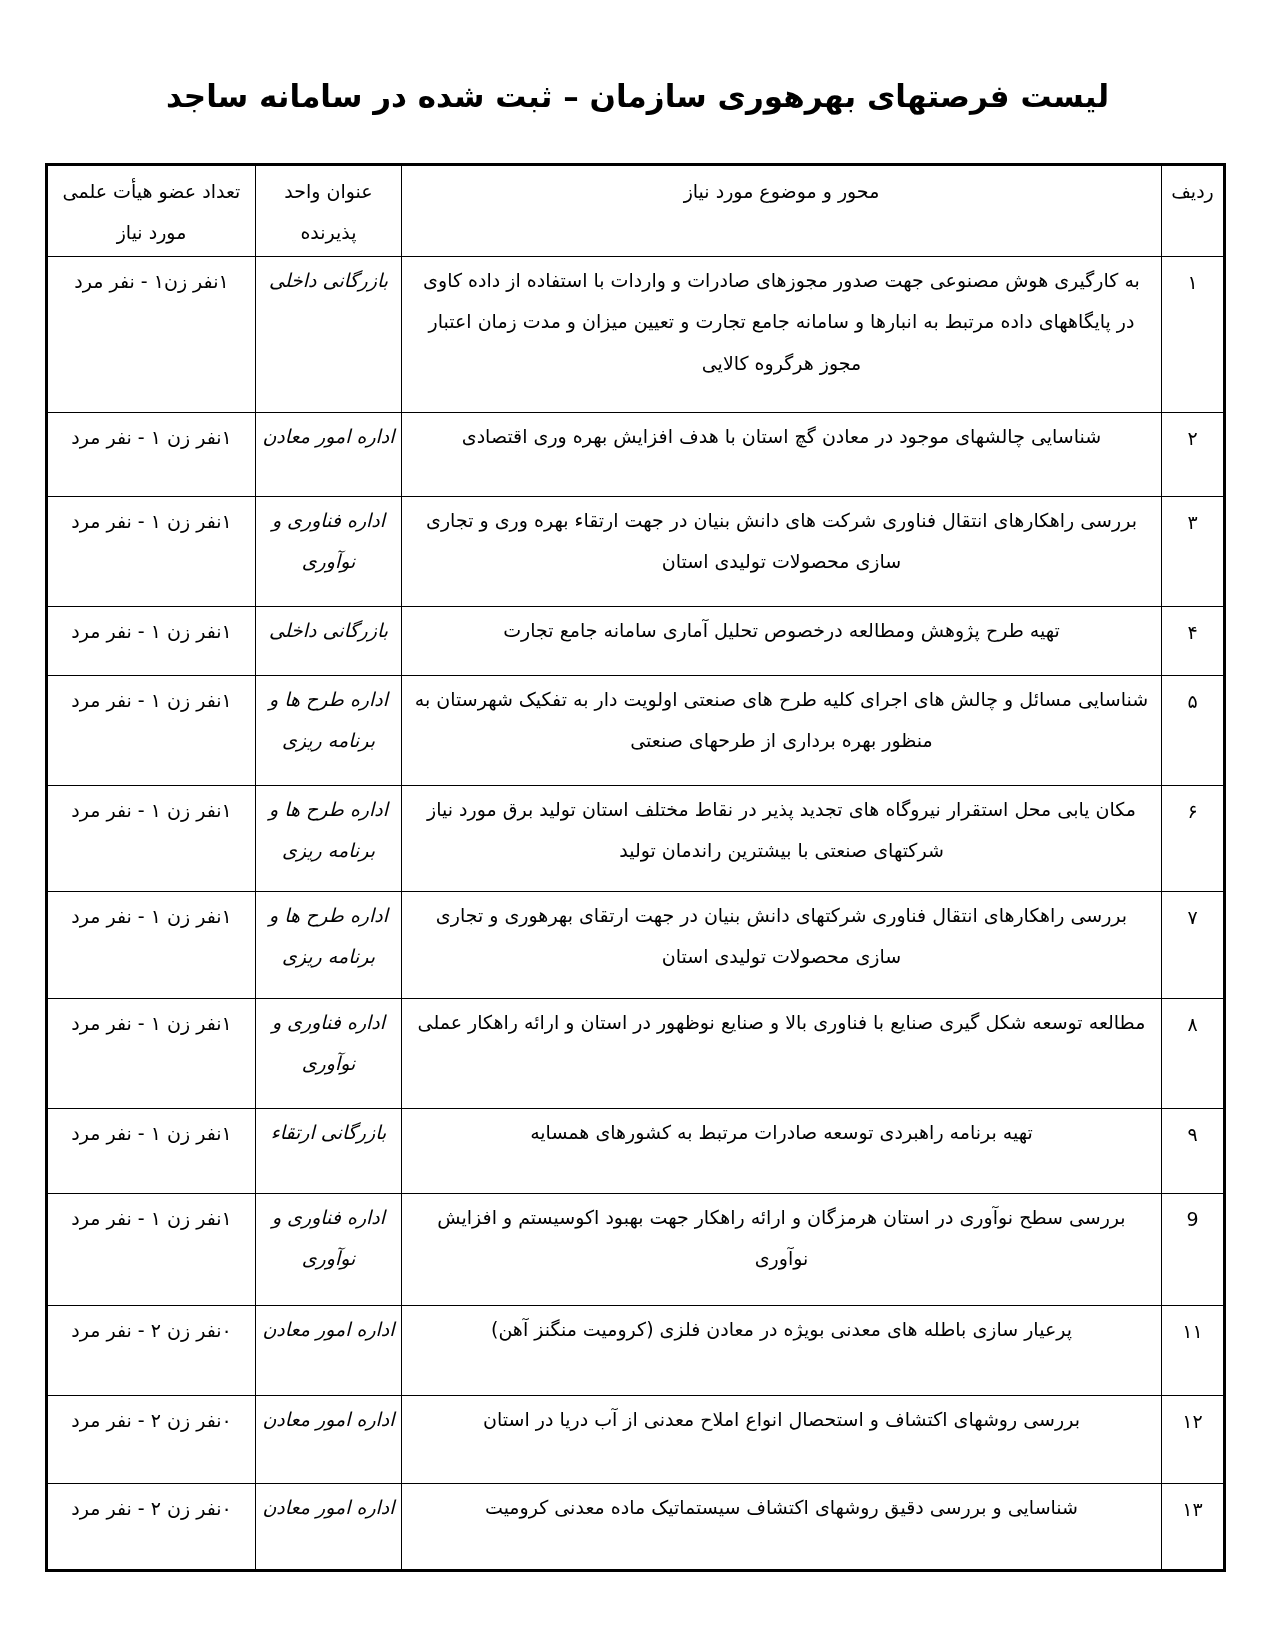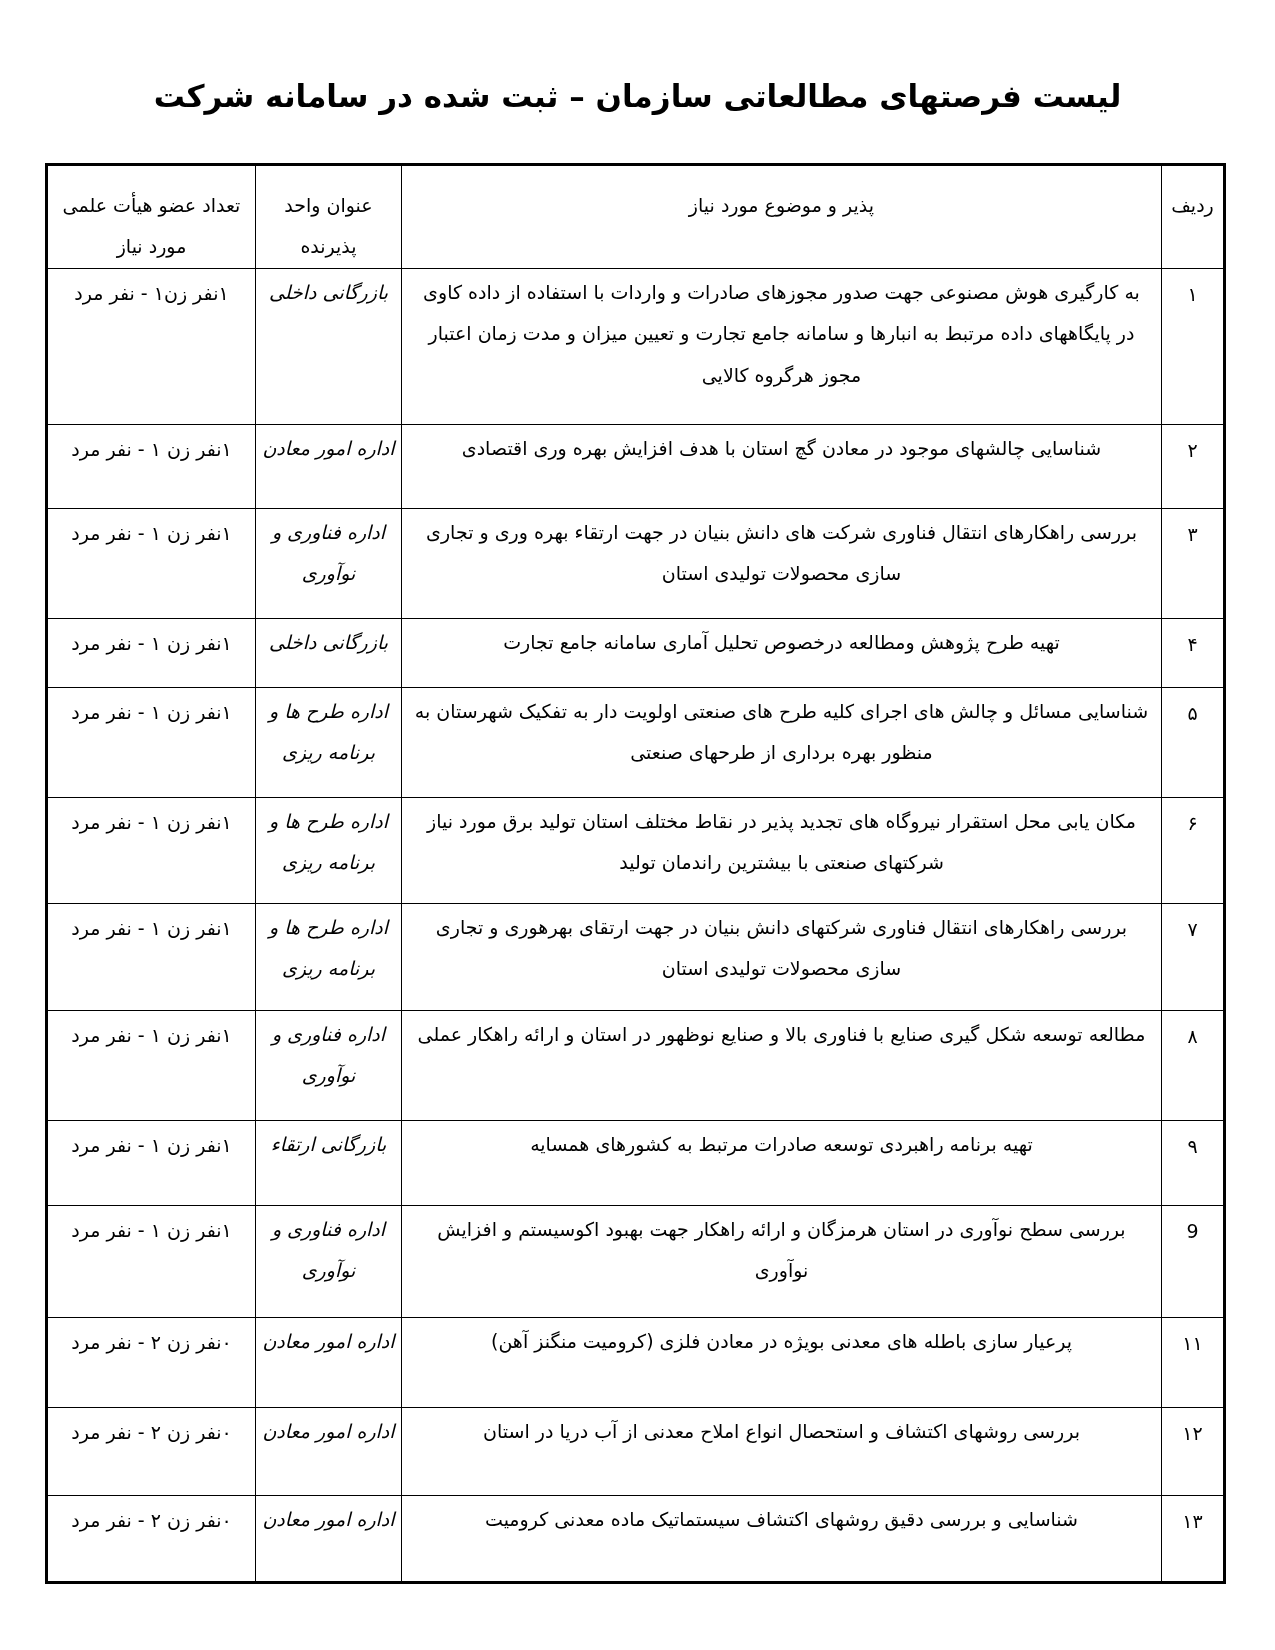--- a/index.html
+++ b/index.html
@@ -44,21 +44,21 @@
     line-height: 2.18;
     overflow: hidden;
   }
   
   col.c-no    { width: 63px;  }
   col.c-subj  { width: 760px; }
   col.c-unit  { width: 146px; }
   col.c-count { width: 209px; }
 
   thead tr { height: 92px; }
-  thead th { font-size: 20px; padding-top: 19px; }
+  thead th { font-size: 20px; padding-top: 5px; }
   th.h-bold { font-weight: bold; }
 
   td.cell-no      { padding-top: 5px; font-size: 18px; }
   td.cell-subject { padding: 3px 12px 4px; margin-top: 38px; }
   td.cell-unit    { padding: 3px 3px 2px; font-style: italic; }
   td.cell-count   { padding: 4px 12px 2px; }
 
   
   tbody tr:nth-child(1)  { height: 156px; }
   tbody tr:nth-child(2)  { height: 84px;  }
@@ -70,33 +70,33 @@
   tbody tr:nth-child(8)  { height: 110px; }
   tbody tr:nth-child(9)  { height: 85px;  }
   tbody tr:nth-child(10) { height: 112px; }
   tbody tr:nth-child(11) { height: 90px;  }
   tbody tr:nth-child(12) { height: 88px;  }
   tbody tr:nth-child(13) { height: 87px;  }
 </style>
 </head>
 <body>
 
-<div class="page-title">لیست فرصتهای مطالعاتی سازمان – ثبت شده در سامانه شرکت</div>
+<div class="page-title">لیست فرصتهای بهرهوری سازمان – ثبت شده در سامانه ساجد</div>
 
 <table class="main-table">
   <colgroup>
     <col class="c-no">
     <col class="c-subj">
     <col class="c-unit">
     <col class="c-count">
   </colgroup>
   <thead>
     <tr>
       <th>ردیف</th>
-      <th>پذیر و موضوع مورد نیاز</th>
+      <th>محور و موضوع مورد نیاز</th>
       <th class="h-bold">عنوان واحد پذیرنده</th>
       <th class="h-bold">تعداد عضو هیأت علمی مورد نیاز</th>
     </tr>
   </thead>
   <tbody>
       <tr>
         <td class="cell-no">۱</td>
         <td class="cell-subject">به کارگیری هوش مصنوعی جهت صدور مجوزهای صادرات و واردات با استفاده از داده کاوی در پایگاههای داده مرتبط به انبارها و سامانه جامع تجارت و تعیین میزان و مدت زمان اعتبار مجوز هرگروه کالایی</td>
         <td class="cell-unit">بازرگانی داخلی</td>
         <td class="cell-count">۱نفر زن۱ - نفر مرد</td>

